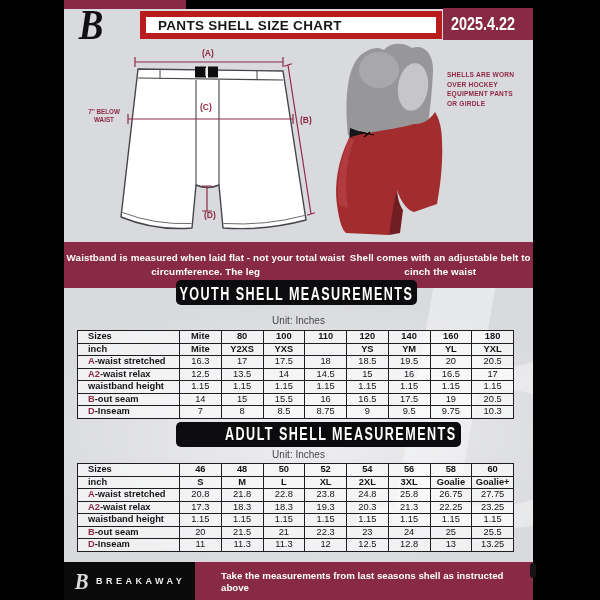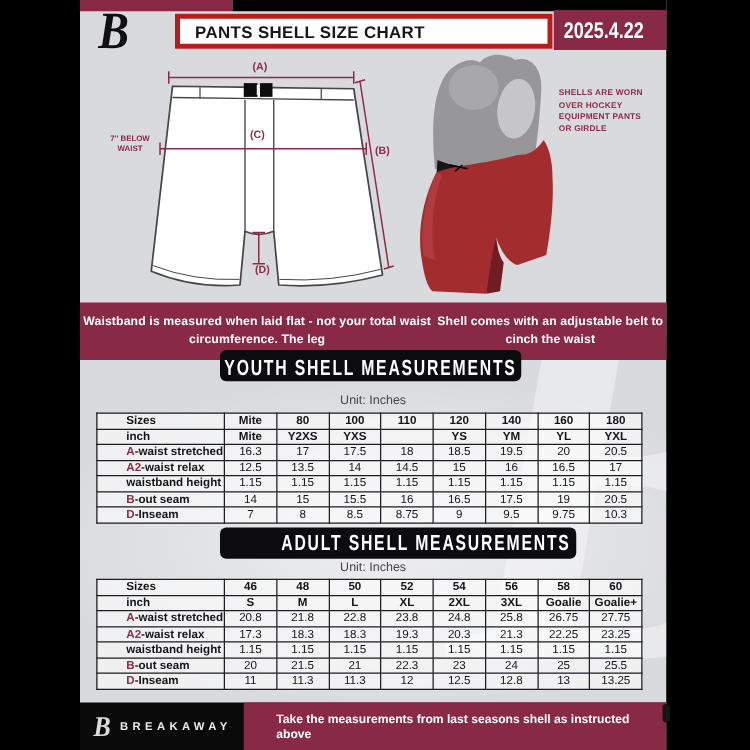--- a/index.html
+++ b/index.html
@@ -14,21 +14,21 @@
       font-style:italic;font-weight:bold;font-size:430px;line-height:.78;color:rgba(255,255,255,.38);}
 
   .topstrip{position:absolute;top:0;left:0;width:100%;height:9px;display:flex;z-index:2;}
   .topstrip .m{width:122px;background:#882946;}
   .topstrip .k{flex:1;background:#000;}
 
   .logo-b{position:absolute;left:13px;top:8px;z-index:2;font-family:"Liberation Serif",serif;
           font-style:italic;font-weight:bold;font-size:42px;line-height:.85;color:#101013;
           transform:scaleX(.88);}
   .titlebox{position:absolute;left:76px;top:11px;width:302px;height:28px;background:#fff;z-index:2;
-            border:4px solid #b91c1c;box-sizing:border-box;display:flex;align-items:center;
+            border:6px solid #b91c1c;box-sizing:border-box;display:flex;align-items:center;
             padding-left:12px;font-size:13.5px;font-weight:bold;color:#17171a;letter-spacing:.3px;}
   .datebox{position:absolute;left:379px;top:8px;width:92px;height:32px;background:#882946;z-index:2;
            color:#fff;display:flex;align-items:center;justify-content:flex-start;}
   .datebox span{font-size:18px;font-weight:bold;letter-spacing:0;transform:scaleX(.8);white-space:nowrap;}
 
   .dlabel{position:absolute;color:#8e2a46;font-weight:bold;font-size:8.5px;z-index:3;line-height:1;}
   .belowwaist{position:absolute;left:18px;top:108px;width:44px;text-align:center;color:#8e2a46;
               font-weight:bold;font-size:6.3px;line-height:8px;z-index:3;}
   .shellnote{position:absolute;left:383px;top:70px;width:84px;color:#8e2a46;font-weight:bold;
              font-size:6.6px;line-height:9.6px;letter-spacing:.2px;z-index:3;}
@@ -38,21 +38,21 @@
           font-size:9.8px;font-weight:bold;line-height:14.2px;letter-spacing:.1px;text-align:center;}
 
   .secbox{position:absolute;left:112px;width:241px;height:25px;background:#0c0c0e;border-radius:5px;
           z-index:2;color:#fff;display:flex;align-items:center;justify-content:center;}
   .secbox span{font-size:17.5px;font-weight:bold;letter-spacing:2px;transform:scaleX(.72);white-space:nowrap;}
   .unit{position:absolute;width:100%;text-align:center;font-size:10px;color:#47474c;z-index:2;}
 
   table.datatable{position:absolute;left:13px;width:436px;border-collapse:collapse;table-layout:fixed;z-index:2;}
   table.datatable td{border:1px solid #1d1d22;height:11.5px;font-size:9.3px;text-align:center;
           vertical-align:middle;padding:0;color:#141417;line-height:1;background:rgba(255,255,255,.6);}
-  table.datatable td.lbl{text-align:left;padding-left:23px;font-weight:bold;}
+  table.datatable td.lbl{text-align:left;padding-left:10px;font-weight:bold;}
   table.datatable tr.hdr td{font-weight:bold;}
   .prefix{color:#8e2a46;}
 
   .footer{position:absolute;top:562px;left:0;width:100%;height:38px;background:#0a0a0b;display:flex;z-index:2;}
   .brand{width:131px;display:flex;align-items:center;justify-content:center;gap:7px;}
   .bmono{font-family:"Liberation Serif",serif;font-style:italic;font-weight:bold;font-size:23px;
          color:#dcdcdc;line-height:1;transform:scaleX(.9);}
   .bname{color:#ececec;font-size:9px;font-weight:bold;letter-spacing:3.5px;}
   .fbox{flex:1;background:#882946;color:#fff;font-size:9.7px;font-weight:bold;line-height:12.4px;
         padding:2px 8px 0 26px;box-sizing:border-box;display:flex;flex-direction:column;justify-content:center;}

